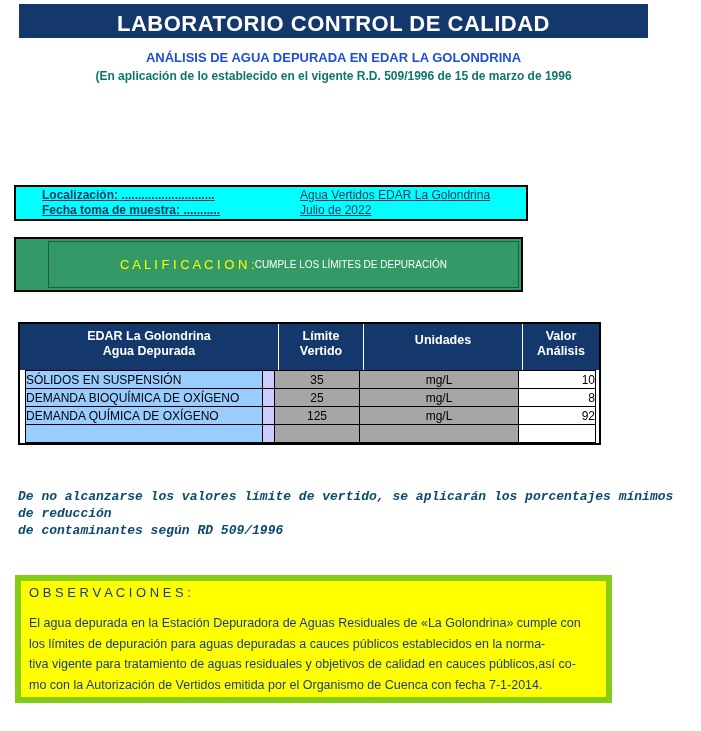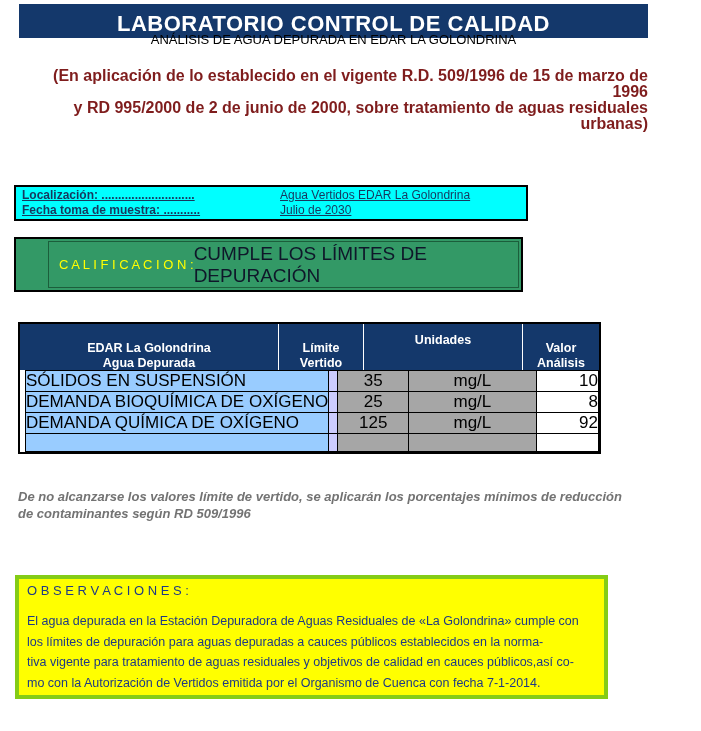--- a/index.html
+++ b/index.html
@@ -10,105 +10,104 @@
 
   
   .title-bar {
     position:absolute; left:19px; top:4px; width:629px; height:34px;
     background:#14386B; display:flex; align-items:center; justify-content:center;
   }
   .title-bar span { color:#ffffff; font-weight:bold; font-size:22px; letter-spacing:0.5px;margin-top:6px; }
 
   
   .subtitle {
-    position:absolute; left:19px; top:32px; width:629px; text-align:center;
-    color:#000000; font-weight:normal; font-size:13px;
+    position:absolute; left:19px; top:50px; width:629px; text-align:center;
+    color:#1d4ed8; font-weight:bold; font-size:13px;
   }
   .legal {
-    position:absolute; left:19px; top:68px; width:629px; text-align:right;
-    color:#7f1d1d; font-weight:bold; font-size:16px; line-height:16px;
+    position:absolute; left:19px; top:68px; width:629px; text-align:center;
+    color:#0f766e; font-weight:bold; font-size:12px; line-height:16px;
   }
 
   
   .sample-box {
     position:absolute; left:14px; top:185px; width:504px; height:31px;
     background:#00FFFF; border:2px solid #000; padding:1px 0 0 6px;
   }
-  .sample-row { display:flex; height:15px; font-size:12px; align-items:flex-start; }
+  .sample-row { display:flex; height:15px; font-size:12px; align-items:flex-start;margin-left:20px; }
   .sample-label { width:258px; font-weight:bold; color:#17375E; text-decoration:underline; }
   .sample-value { color:#17375E; text-decoration:underline; }
 
   
   .qual-box {
     position:absolute; left:14px; top:237px; width:505px; height:51px;
     background:#339966; border:2px solid #000;
   }
   .qual-inner {
     position:absolute; inset:2px; border:1px solid #1B5E3B;
     display:flex; align-items:center; justify-content:center; padding:0 10px;margin-left:30px;
   }
   .qual-label { color:#FFFF00; font-size:13px; white-space:pre; }
-  .qual-value { color:#0f172a; font-size:19px; }
+  .qual-value { color:#ffffff; font-size:10px; }
 
   
   .results { position:absolute; left:18px; top:322px; width:579px; border:2px solid #000; }
   .thead { display:flex; background:#14386B; color:#fff; font-weight:bold; font-size:12.5px; text-align:center; }
-  .th { box-sizing:border-box; height:46px; padding-top:17px; border-right:1px solid #fff; line-height:15px; }
+  .th { box-sizing:border-box; height:46px; padding-top:5px; border-right:1px solid #fff; line-height:15px; }
   .th:last-child { border-right:none; }
   .th-param { width:259px; }
   .th-limit { width:85px; }
   .th-units { width:159px; display:flex; align-items:flex-start; justify-content:center; padding-top:9px; }
   .th-value { flex:1; }
   .tbody { background:#ffffff; padding:0 0 0 5px; }
   table.rows { border-collapse:collapse; }
-  table.rows td { border:1px solid #000; height:17px; font-size:17px; padding:0; }
+  table.rows td { border:1px solid #000; height:17px; font-size:12px; padding:0; }
   td.param { width:236px; background:#99CCFF; padding-left:4px; white-space:nowrap; }
   td.lav   { width:11px;  background:#CCCCFF; }
   td.limit { width:84px;  background:#A6A6A6; text-align:center;margin-top:25px; }
   td.units { width:158px; background:#A6A6A6; text-align:center; }
   td.value { width:76px;  background:#ffffff; text-align:right; }
 
   
   .note {
     position:absolute; left:18px; top:488px; width:660px;
-    font-size:13px; font-weight:bold; font-style:italic; color:#737373; line-height:17px;
+    font-size:13px; font-weight:bold; font-style:italic; color:#0c4a6e; line-height:17px;font-family:Liberation Mono, monospace;
   }
 
   
   .obs-box {
     position:absolute; left:15px; top:575px; width:569px; height:108px;
-    background:#FFFF00; border:4px solid #84cc16; padding:4px 8px;
+    background:#FFFF00; border:6px solid #84cc16; padding:4px 8px;
   }
   .obs-title { color:#1E3A85; font-size:13px; white-space:pre; }
   .obs-body { margin-top:13px; color:#1E3A85; font-size:12.5px; line-height:20.5px; }
 </style>
 </head>
 <body>
 
 <div class="page">
 
   <div class="title-bar">
     <span>LABORATORIO CONTROL DE CALIDAD</span>
   </div>
 
   <div class="subtitle">ANÁLISIS DE AGUA DEPURADA EN EDAR LA GOLONDRINA</div>
 
   <div class="legal">
     <div>(En aplicación de lo establecido en el vigente R.D. 509/1996 de 15 de marzo de 1996</div>
-    <div>y RD 995/2000 de 2 de junio de 2000, sobre tratamiento de aguas residuales urbanas)</div>
   </div>
 
   <div class="sample-box">
     <div class="sample-row">
       <span class="sample-label">Localización: ............................</span>
       <span class="sample-value">Agua Vertidos EDAR La Golondrina</span>
     </div>
     <div class="sample-row">
       <span class="sample-label">Fecha toma de muestra: ...........</span>
-      <span class="sample-value">Julio de 2030</span>
+      <span class="sample-value">Julio de 2022</span>
     </div>
   </div>
 
   <div class="qual-box">
     <div class="qual-inner">
       <span class="qual-label">C A L I F I C A C I O N :</span>
       <span class="qual-value">CUMPLE LOS LÍMITES DE DEPURACIÓN</span>
     </div>
   </div>
 

